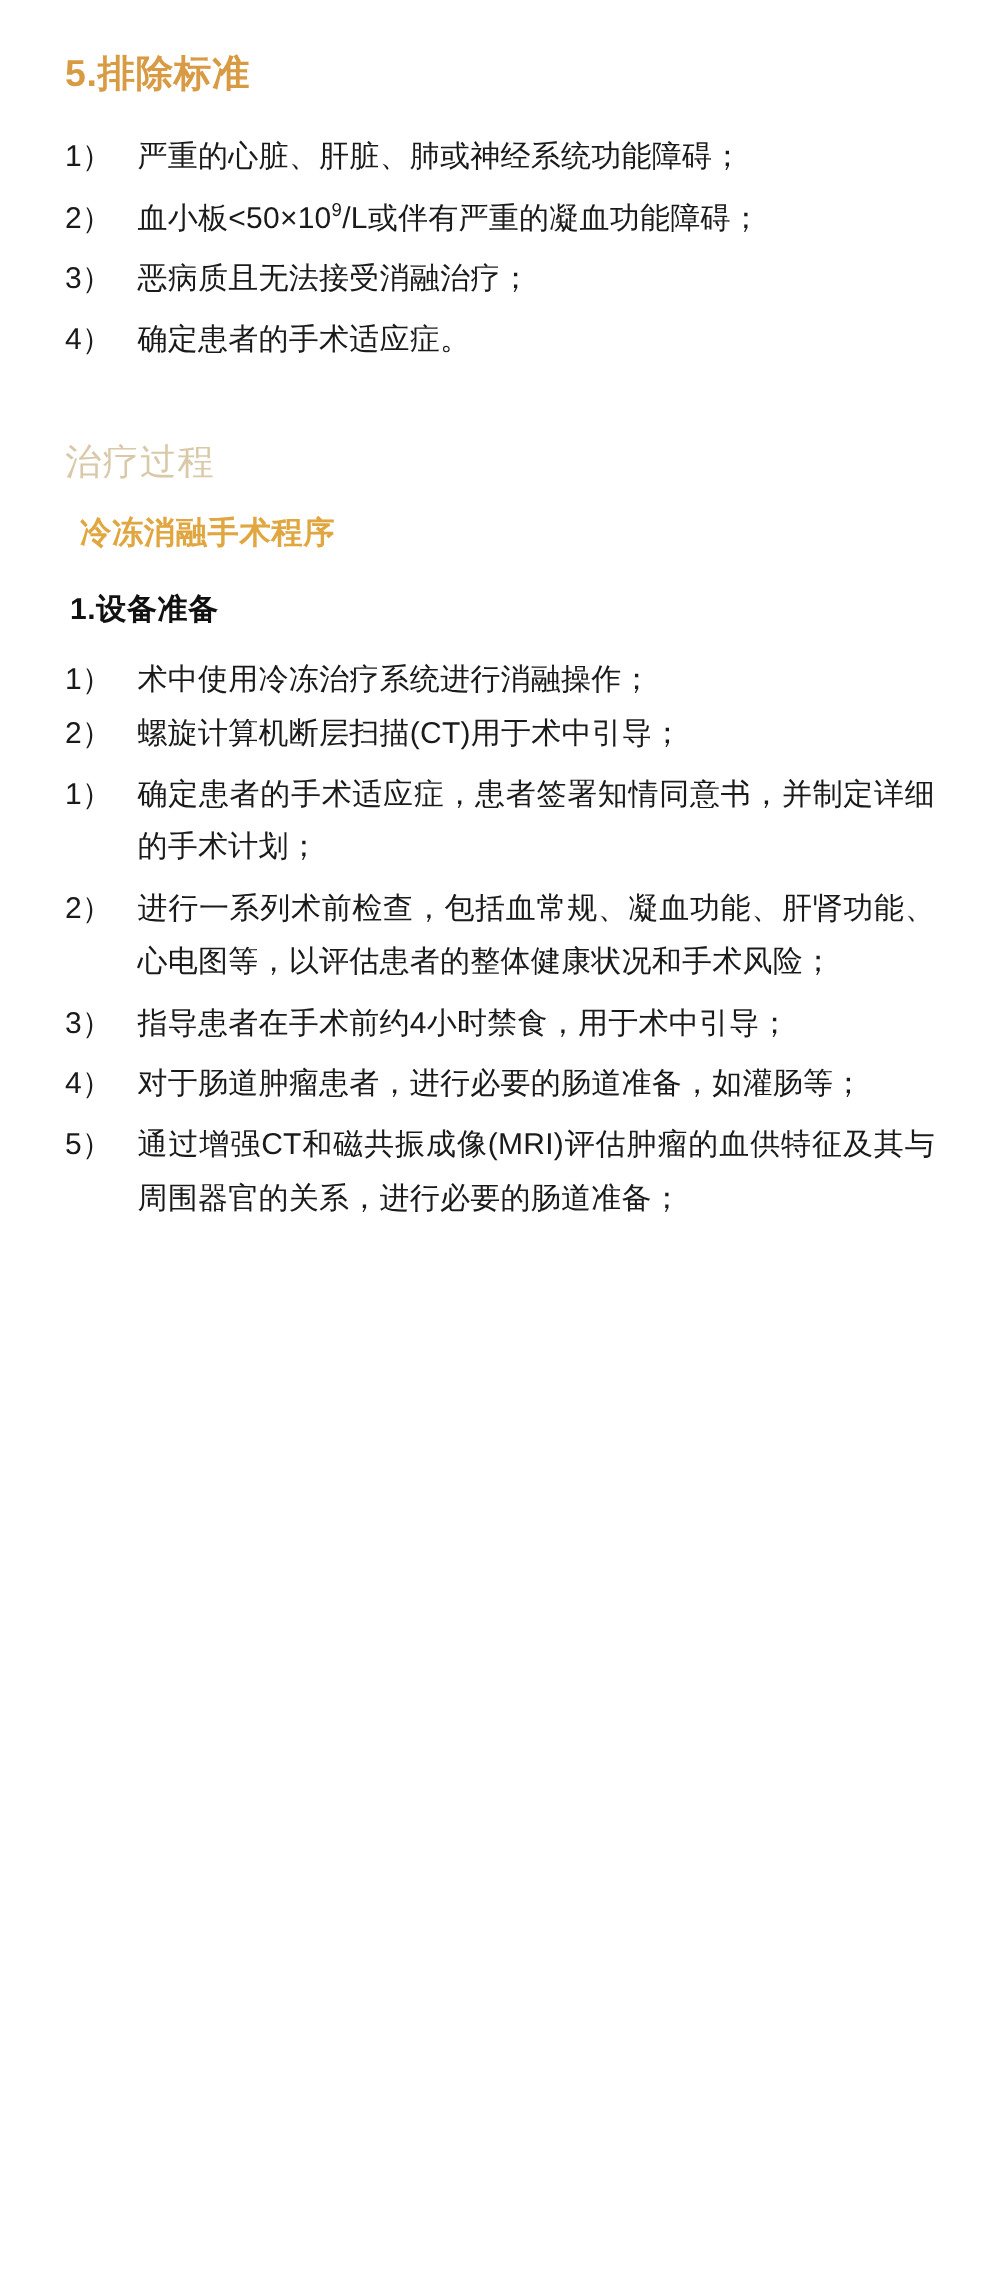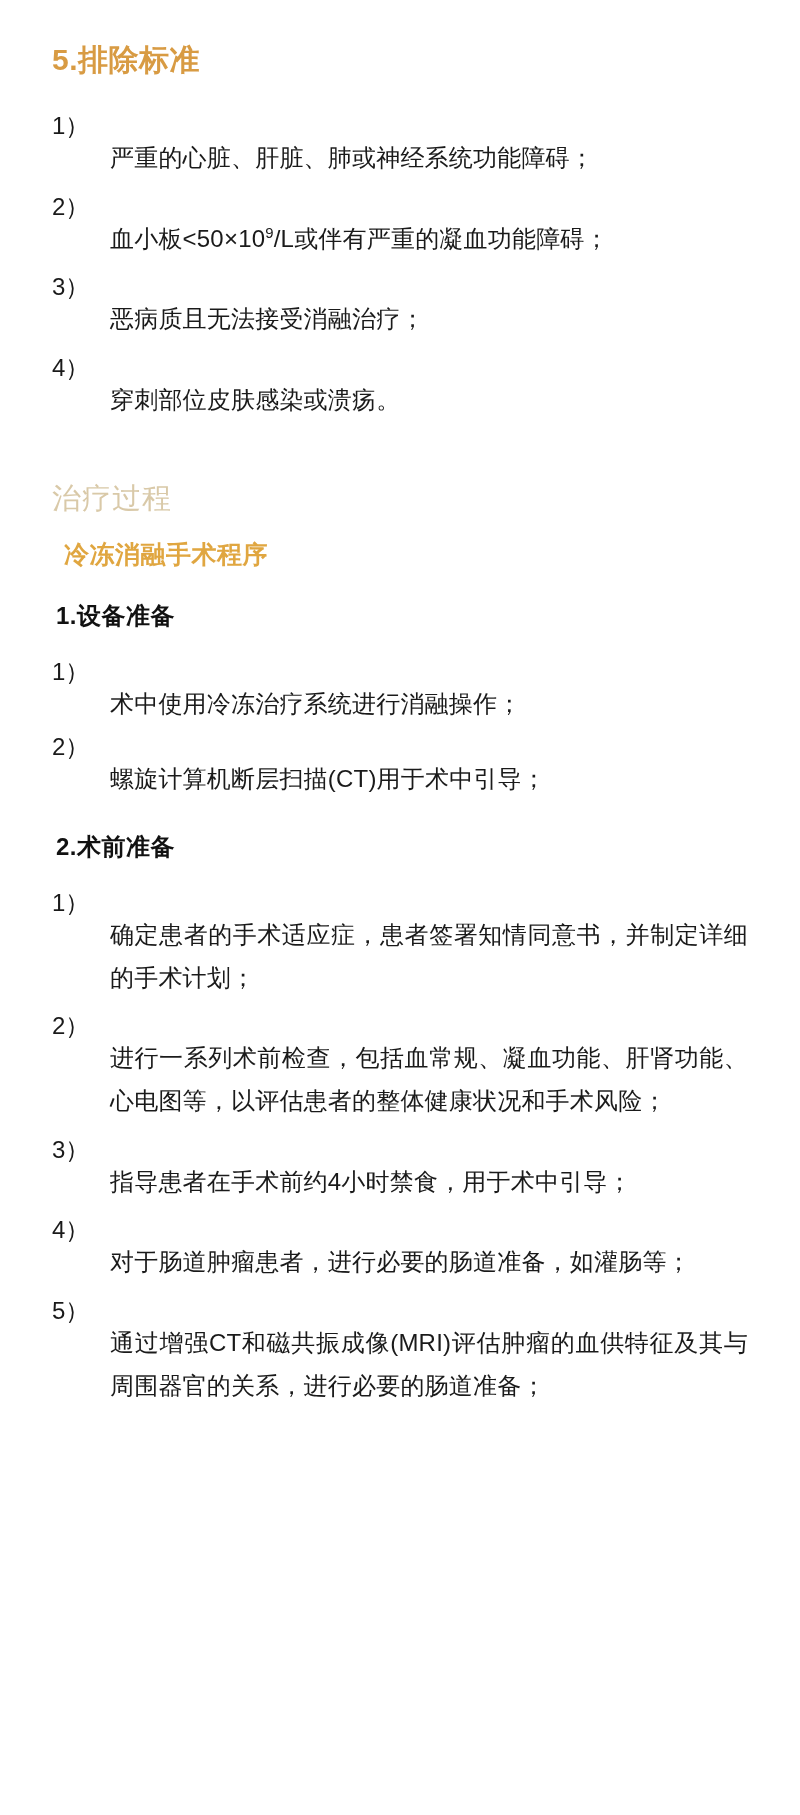--- a/index.html
+++ b/index.html
@@ -72,21 +72,20 @@
     letter-spacing: 0;
   }
   .oitem .otext {
     flex: 1 1 auto;
     font-size: 24px;
     line-height: 1.78;
     color: #1a1a1a;
     letter-spacing: 0.2px;
     text-align: justify;
     text-justify: inter-ideograph;
-    margin-top: 32px;
   }
   .tight .oitem { margin-bottom: 0; }
 
   sup.sup {
     font-size: 0.62em;
     vertical-align: super;
     line-height: 0;
   }
 </style>
 </head>
@@ -104,42 +103,41 @@
     <div class="oitem">
       <span class="marker">2）</span>
       <span class="otext"><span>血小板&lt;50×10</span><sup class="sup">9</sup><span>/L或伴有严重的凝血功能障碍；</span></span>
     </div>
     <div class="oitem">
       <span class="marker">3）</span>
       <span class="otext">恶病质且无法接受消融治疗；</span>
     </div>
     <div class="oitem">
       <span class="marker">4）</span>
-      <span class="otext">穿刺部位皮肤感染或溃疡。</span>
+      <span class="otext">确定患者的手术适应症。</span>
     </div>
   </div>
 
   <h1 class="h-section">治疗过程</h1>
 
   <h2 class="h-sub">冷冻消融手术程序</h2>
 
   <h3 class="h-black">1.设备准备</h3>
 
   <div class="olist tight">
     <div class="oitem">
       <span class="marker">1）</span>
       <span class="otext">术中使用冷冻治疗系统进行消融操作；</span>
     </div>
     <div class="oitem">
       <span class="marker">2）</span>
       <span class="otext">螺旋计算机断层扫描(CT)用于术中引导；</span>
     </div>
   </div>
 
-  <h3 class="h-black">2.术前准备</h3>
 
   <div class="olist">
     <div class="oitem">
       <span class="marker">1）</span>
       <span class="otext">确定患者的手术适应症，患者签署知情同意书，并制定详细的手术计划；</span>
     </div>
     <div class="oitem">
       <span class="marker">2）</span>
       <span class="otext">进行一系列术前检查，包括血常规、凝血功能、肝肾功能、心电图等，以评估患者的整体健康状况和手术风险；</span>
     </div>

